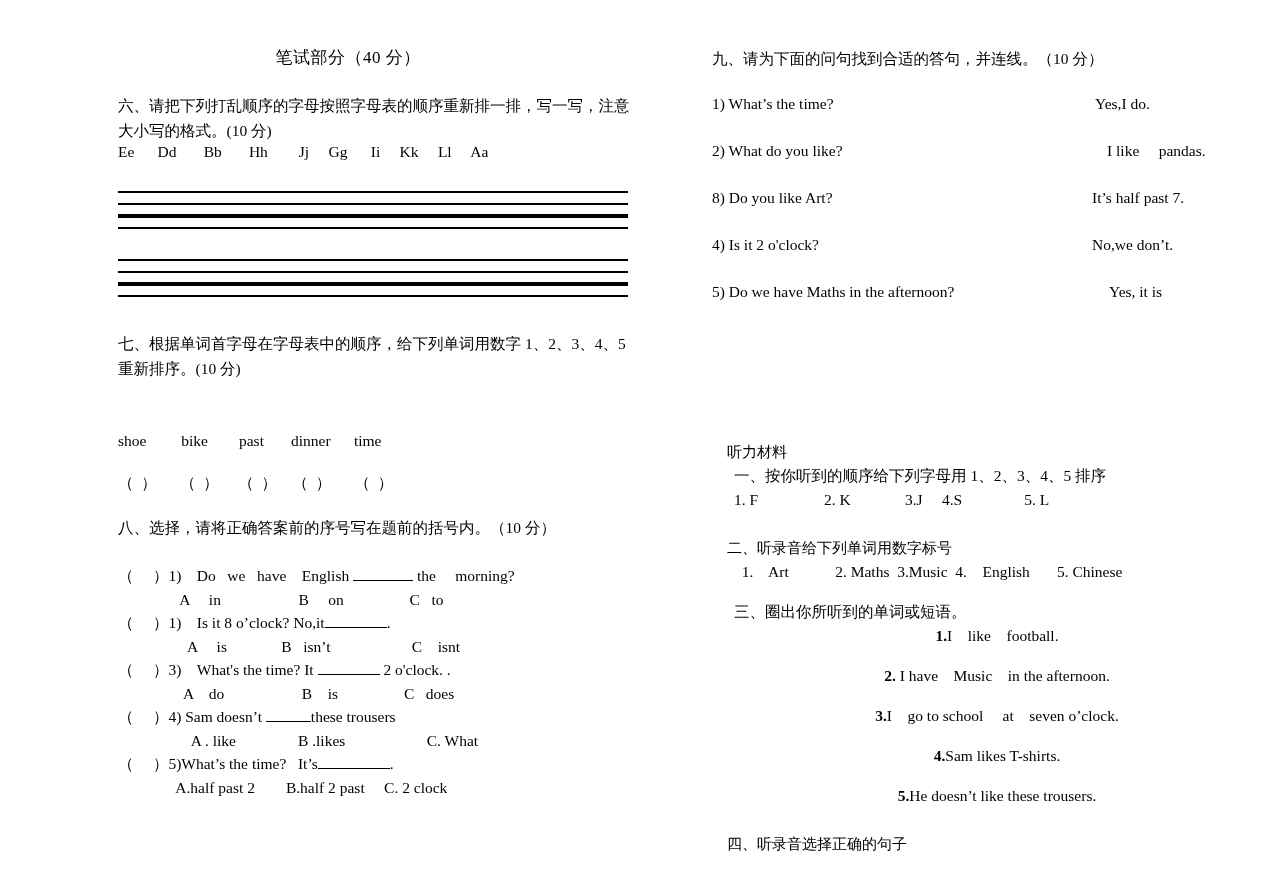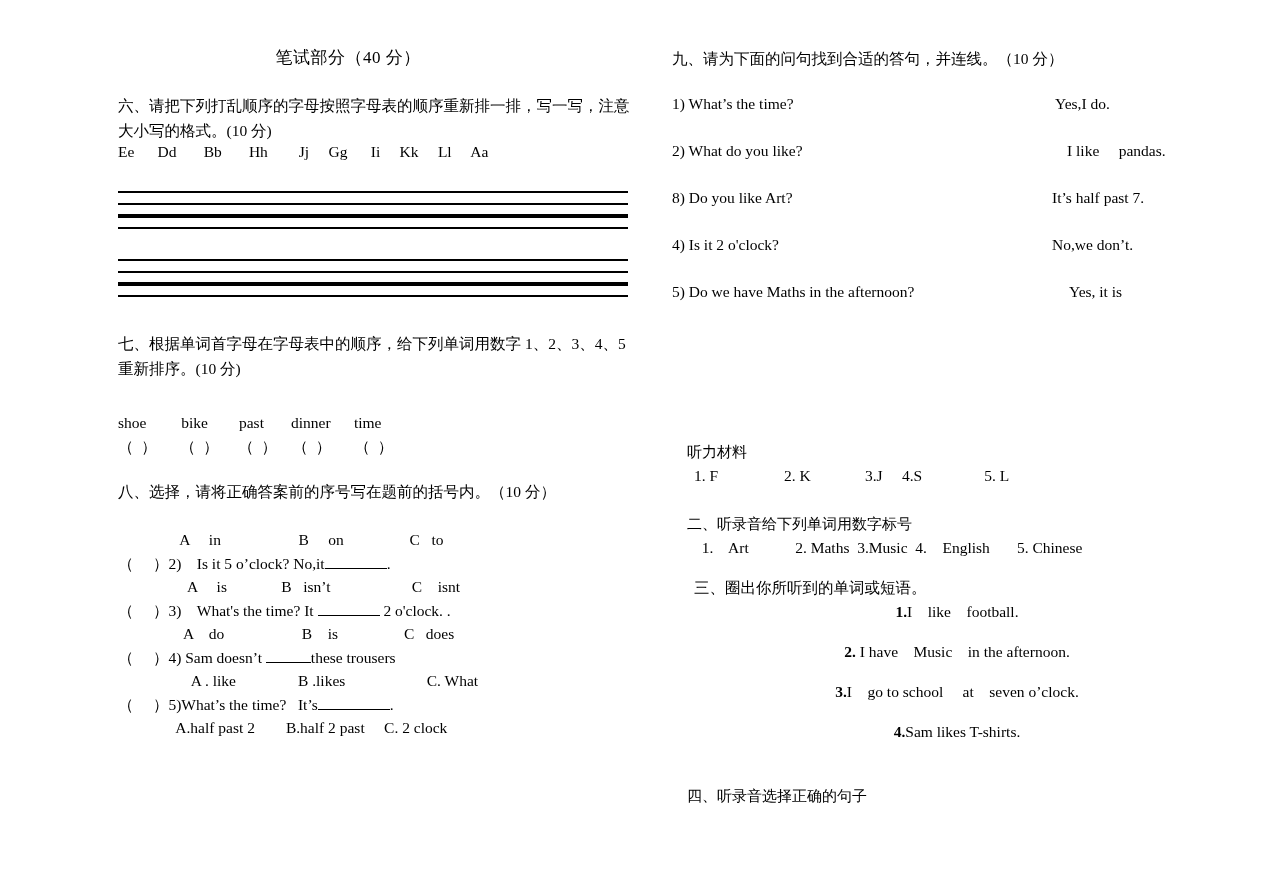--- a/index.html
+++ b/index.html
@@ -21,21 +21,21 @@
     height: 892px;
   }
   .col-left {
     position: absolute;
     left: 118px;
     top: 0;
     width: 540px;
   }
   .col-right {
     position: absolute;
-    left: 672px;
+    left: 712px;
     top: 0;
     width: 540px;
   }
 
   .title {
     text-align: center;
     font-size: 17px;
     margin-top: 46px;
     margin-left: -80px;
     letter-spacing: 0.5px;
@@ -68,20 +68,21 @@
   }
   .stave .ln.l1 { top: 0px; }
   .stave .ln.l2 { top: 12px; }
   .stave .ln.l3 { top: 23px; height: 4px; }
   .stave .ln.l4 { top: 36px; }
 
   .words-row {
     font-size: 15.5px;
     white-space: pre;
     line-height: 24px;
+    margin-top: 18px;
   }
 
   .q-line {
     font-size: 15.5px;
     white-space: pre;
     line-height: 23.5px;
   }
   .q-opts {
     font-size: 15.5px;
     white-space: pre;
@@ -194,25 +195,26 @@
     </div>
 
     <div class="spacer-20"></div>
 
     <div>
       <div class="sec-head">八、选择，请将正确答案前的序号写在题前的括号内。（10 分）</div>
 
       <div class="spacer-24"></div>
 
       <div>
+        <div class="q-line"><span>（     ）1)    Do   we   have    English </span><span class="blank w60"></span><span> the     morning?</span></div>
         <div class="q-opts">                A     in                    B     on                 C   to</div>
       </div>
 
       <div>
-        <div class="q-line"><span>（     ）2)    Is it 5 o’clock? No,it</span><span class="blank w62"></span><span>.</span></div>
+        <div class="q-line"><span>（     ）1)    Is it 8 o’clock? No,it</span><span class="blank w62"></span><span>.</span></div>
         <div class="q-opts">                  A     is              B   isn’t                     C    isnt</div>
       </div>
 
       <div>
         <div class="q-line"><span>（     ）3)    What's the time? It </span><span class="blank w62"></span><span> 2 o'clock. .</span></div>
         <div class="q-opts">                 A    do                    B    is                 C   does</div>
       </div>
 
       <div>
         <div class="q-line"><span>（     ）4) Sam doesn’t </span><span class="blank w45"></span><span>these trousers</span></div>
@@ -255,39 +257,41 @@
       <div class="match-row">
         <span class="match-q">5) Do we have Maths in the afternoon?</span>
         <span class="match-a" style="left:397px">Yes, it is</span>
       </div>
     </div>
 
     <div style="height:110px"></div>
 
     <div>
       <div class="lst-title">听力材料</div>
+      <div class="lst-sub">一、按你听到的顺序给下列字母用 1、2、3、4、5 排序</div>
       <div class="lst-items">1. F                 2. K              3.J     4.S                5. L</div>
 
       <div class="spacer-24"></div>
 
       <div class="lst-title">二、听录音给下列单词用数字标号</div>
       <div class="lst-items">  1.    Art            2. Maths  3.Music  4.    English       5. Chinese</div>
 
       <div class="spacer-16"></div>
 
       <div class="lst-sub">三、圈出你所听到的单词或短语。</div>
 
       <div class="lst-sent"><b>1.</b><span>I    like    football.</span></div>
       <div class="spacer-16"></div>
       <div class="lst-sent"><b>2.</b><span> I have    Music    in the afternoon.</span></div>
       <div class="spacer-16"></div>
       <div class="lst-sent"><b>3.</b><span>I    go to school     at    seven o’clock.</span></div>
       <div class="spacer-16"></div>
       <div class="lst-sent"><b>4.</b><span>Sam likes T-shirts.</span></div>
       <div class="spacer-16"></div>
+      <div class="lst-sent"><b>5.</b><span>He doesn’t like these trousers.</span></div>
 
       <div class="spacer-24"></div>
 
       <div class="lst-title">四、听录音选择正确的句子</div>
     </div>
 
   </div>
 
 </div>
 

